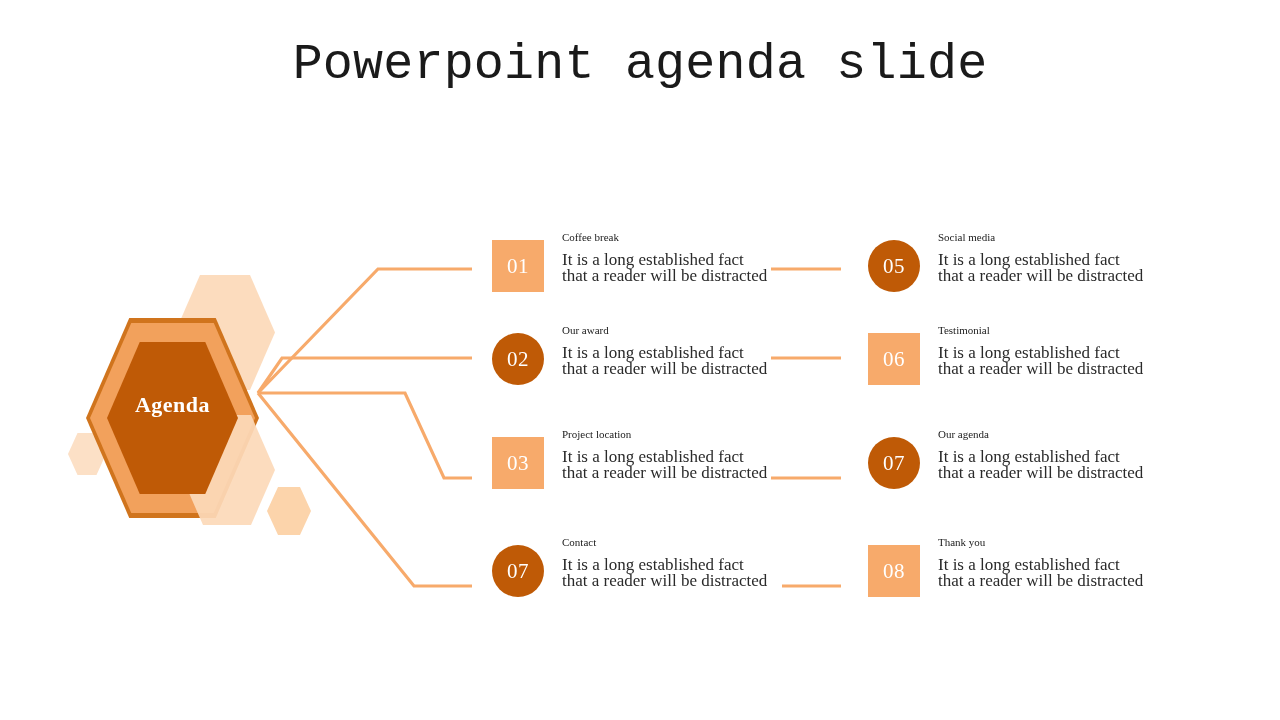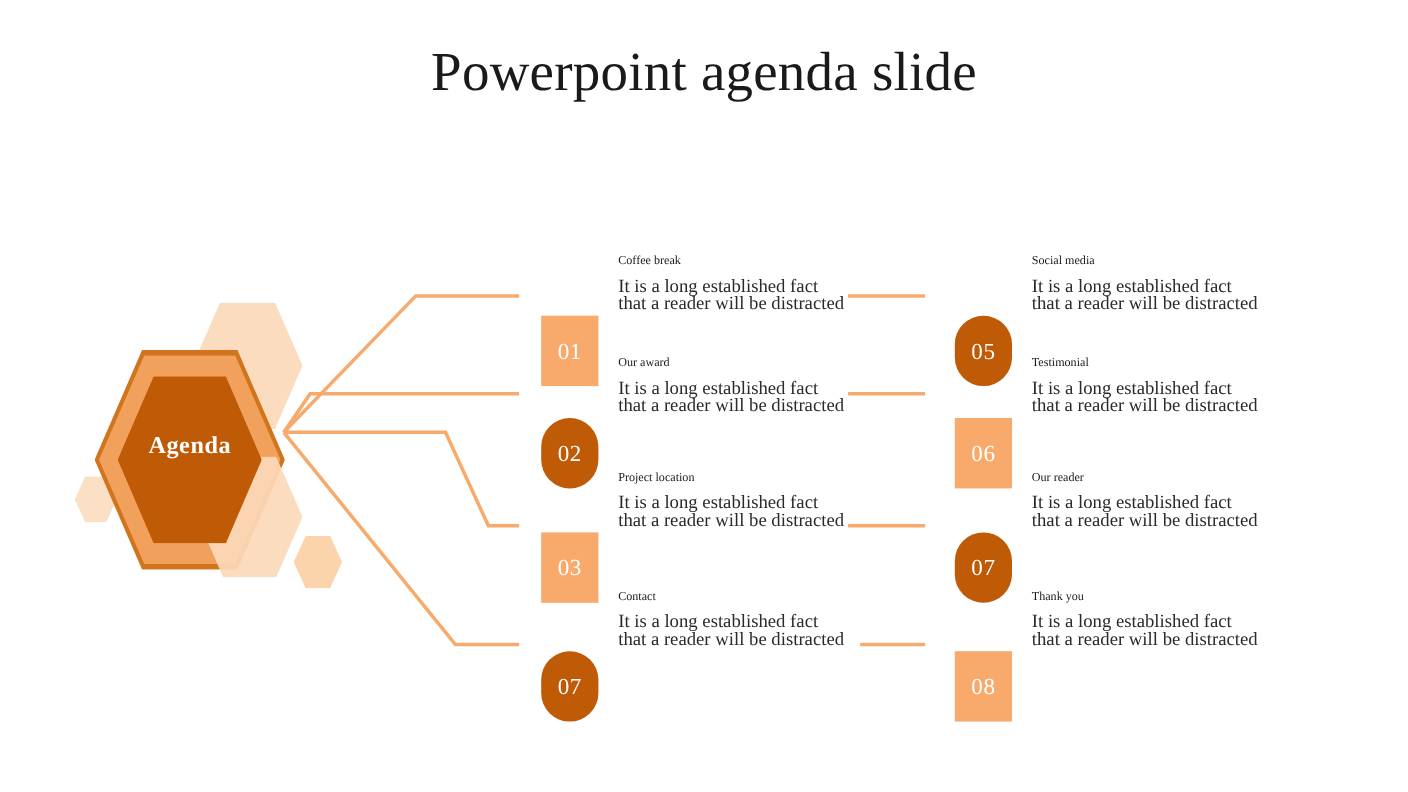--- a/index.html
+++ b/index.html
@@ -15,21 +15,21 @@
     font-family: "Liberation Serif", "DejaVu Serif", serif;
   }
 
   
   .slide-title {
     position: absolute;
     left: 0;
     top: 36px;
     width: 1280px;
     text-align: center;
-    font-family: Liberation Serif, serif;
+    font-family: Liberation Mono, monospace;
     font-size: 50px;
     font-weight: 400;
     color: #1a1a1a;
     letter-spacing: 0.2px;
     white-space: nowrap;
   }
 
   
   .hex-cluster {
     position: absolute;
@@ -102,31 +102,30 @@
   }
 
   
   .item {
     position: absolute;
     display: flex;
     align-items: flex-start;
   }
   .item-num {
     width: 52px;
-    height: 64px;
+    height: 52px;
     flex: 0 0 52px;
     display: flex;
     align-items: center;
     justify-content: center;
     color: #ffffff;
     font-family: "Liberation Serif", "DejaVu Serif", serif;
     font-size: 21px;
     font-weight: 400;
     letter-spacing: 0.5px;
-    margin-top: 47px;
   }
   .item-num.light { background: #f7aa6b; }
   .item-num.dark  { background: #bf5a06; border-radius: 26px; }
 
   .item-text {
     margin-left: 18px;
     margin-top: -14px;
   }
   .item-title {
     font-family: "Liberation Serif", "DejaVu Serif", serif;
@@ -229,21 +228,21 @@
   <div class="item-text">
     <div class="item-title">Testimonial</div>
     <div class="item-body">It is a long established fact</div>
     <div class="item-body" style="margin-top:0;">that a reader will be distracted</div>
   </div>
 </div>
 
 <div class="item" style="left:868px; top:437px;">
   <div class="item-num dark">07</div>
   <div class="item-text">
-    <div class="item-title">Our reader</div>
+    <div class="item-title">Our agenda</div>
     <div class="item-body">It is a long established fact</div>
     <div class="item-body" style="margin-top:0;">that a reader will be distracted</div>
   </div>
 </div>
 
 <div class="item" style="left:868px; top:545px;">
   <div class="item-num light">08</div>
   <div class="item-text">
     <div class="item-title">Thank you</div>
     <div class="item-body">It is a long established fact</div>

